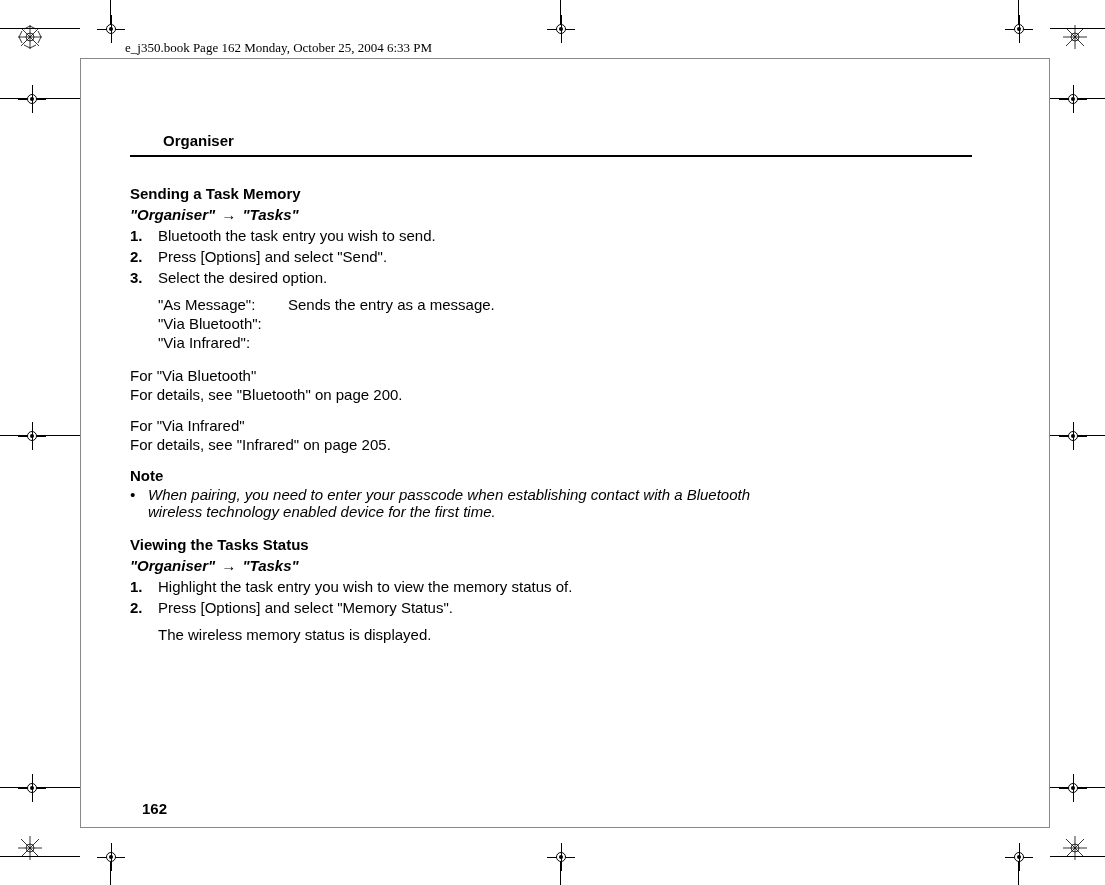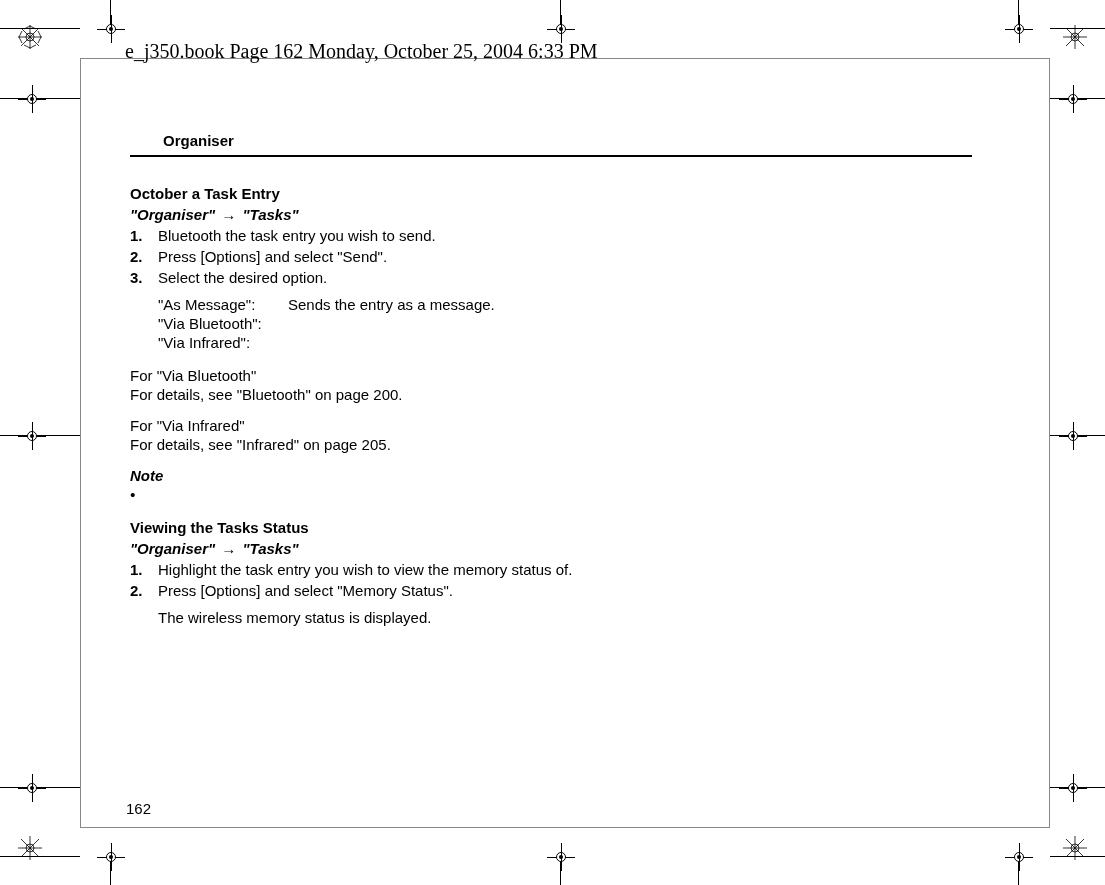--- a/index.html
+++ b/index.html
@@ -62,21 +62,21 @@
       background: #000;
       border-radius: 50%;
       top: 12px; left: 12px;
     }
     
     
     .header-line {
       position: absolute;
       top: 40px;
       left: 125px;
-      font-size: 20px;
+      font-size: 13px;
       font-family: 'Times New Roman', serif;
     }
     
     
     .frame-top { position: absolute; top: 58px; left: 80px; right: 55px; height: 1px; background: #888; }
     .frame-bottom { position: absolute; top: 827px; left: 80px; right: 55px; height: 1px; background: #888; }
     .frame-left { position: absolute; top: 58px; bottom: 58px; left: 80px; width: 1px; background: #888; }
     .frame-right { position: absolute; top: 58px; bottom: 58px; right: 55px; width: 1px; background: #888; }
     
     
@@ -146,21 +146,20 @@
       font-size: 15px;
       margin-bottom: 2px;
     }
     .sub-text {
       font-size: 15px;
       margin-bottom: 14px;
     }
     
     .note-label {
       font-weight: bold;
-      font-style: italic;
       font-size: 15px;
       margin-bottom: 2px;
     }
     .note-body {
       display: flex;
       font-style: italic;
       font-size: 15px;
       margin-bottom: 16px;
     }
     .note-body .bullet {
@@ -170,23 +169,23 @@
     .note-text { max-width: 630px; }
     
     .result-text {
       font-size: 15px;
       margin-left: 28px;
       margin-top: 4px;
     }
     
     .page-number {
       position: absolute;
-      left: 126px;
+      left: 142px;
       top: 800px;
-      font-weight: normal;
+      font-weight: bold;
       font-size: 15px;
     }
   </style>
 </head>
 <body>
 
 <div class="crop-line-h" style="top:28px; left:0; width:80px;"></div>
 <div class="crop-line-h" style="top:28px; right:0; width:55px;"></div>
 <div class="crop-line-h" style="top:856px; left:0; width:80px;"></div>
 <div class="crop-line-h" style="top:856px; right:0; width:55px;"></div>
@@ -310,21 +309,21 @@
 <div class="frame-bottom"></div>
 <div class="frame-left"></div>
 <div class="frame-right"></div>
 
 <div class="header-line">e_j350.book  Page 162  Monday, October 25, 2004  6:33 PM</div>
 
 <div class="content">
   <div class="chapter-title">Organiser</div>
   <div class="thick-rule"></div>
 
-  <div class="section-heading">October a Task Entry</div>
+  <div class="section-heading">Sending a Task Memory</div>
   <div class="breadcrumb">
     <span>"Organiser"</span>
     <span class="arrow">→</span>
     <span>"Tasks"</span>
   </div>
   <div class="numbered-list">
     <div class="numbered-item">
         <span class="num">1.</span>
         <span>Bluetooth the task entry you wish to send.</span>
       </div>
@@ -351,20 +350,21 @@
   </div>
 
   <div class="sub-heading">For "Via Bluetooth"</div>
   <div class="sub-text">For details, see "Bluetooth" on page 200.</div>
   <div class="sub-heading">For "Via Infrared"</div>
   <div class="sub-text">For details, see "Infrared" on page 205.</div>
 
   <div class="note-label">Note</div>
   <div class="note-body">
     <span class="bullet">•</span>
+    <span class="note-text">When pairing, you need to enter your passcode when establishing contact with a Bluetooth wireless technology enabled device for the first time.</span>
   </div>
 
   <div class="section-heading">Viewing the Tasks Status</div>
   <div class="breadcrumb">
     <span>"Organiser"</span>
     <span class="arrow">→</span>
     <span>"Tasks"</span>
   </div>
   <div class="numbered-list">
     <div class="numbered-item">

